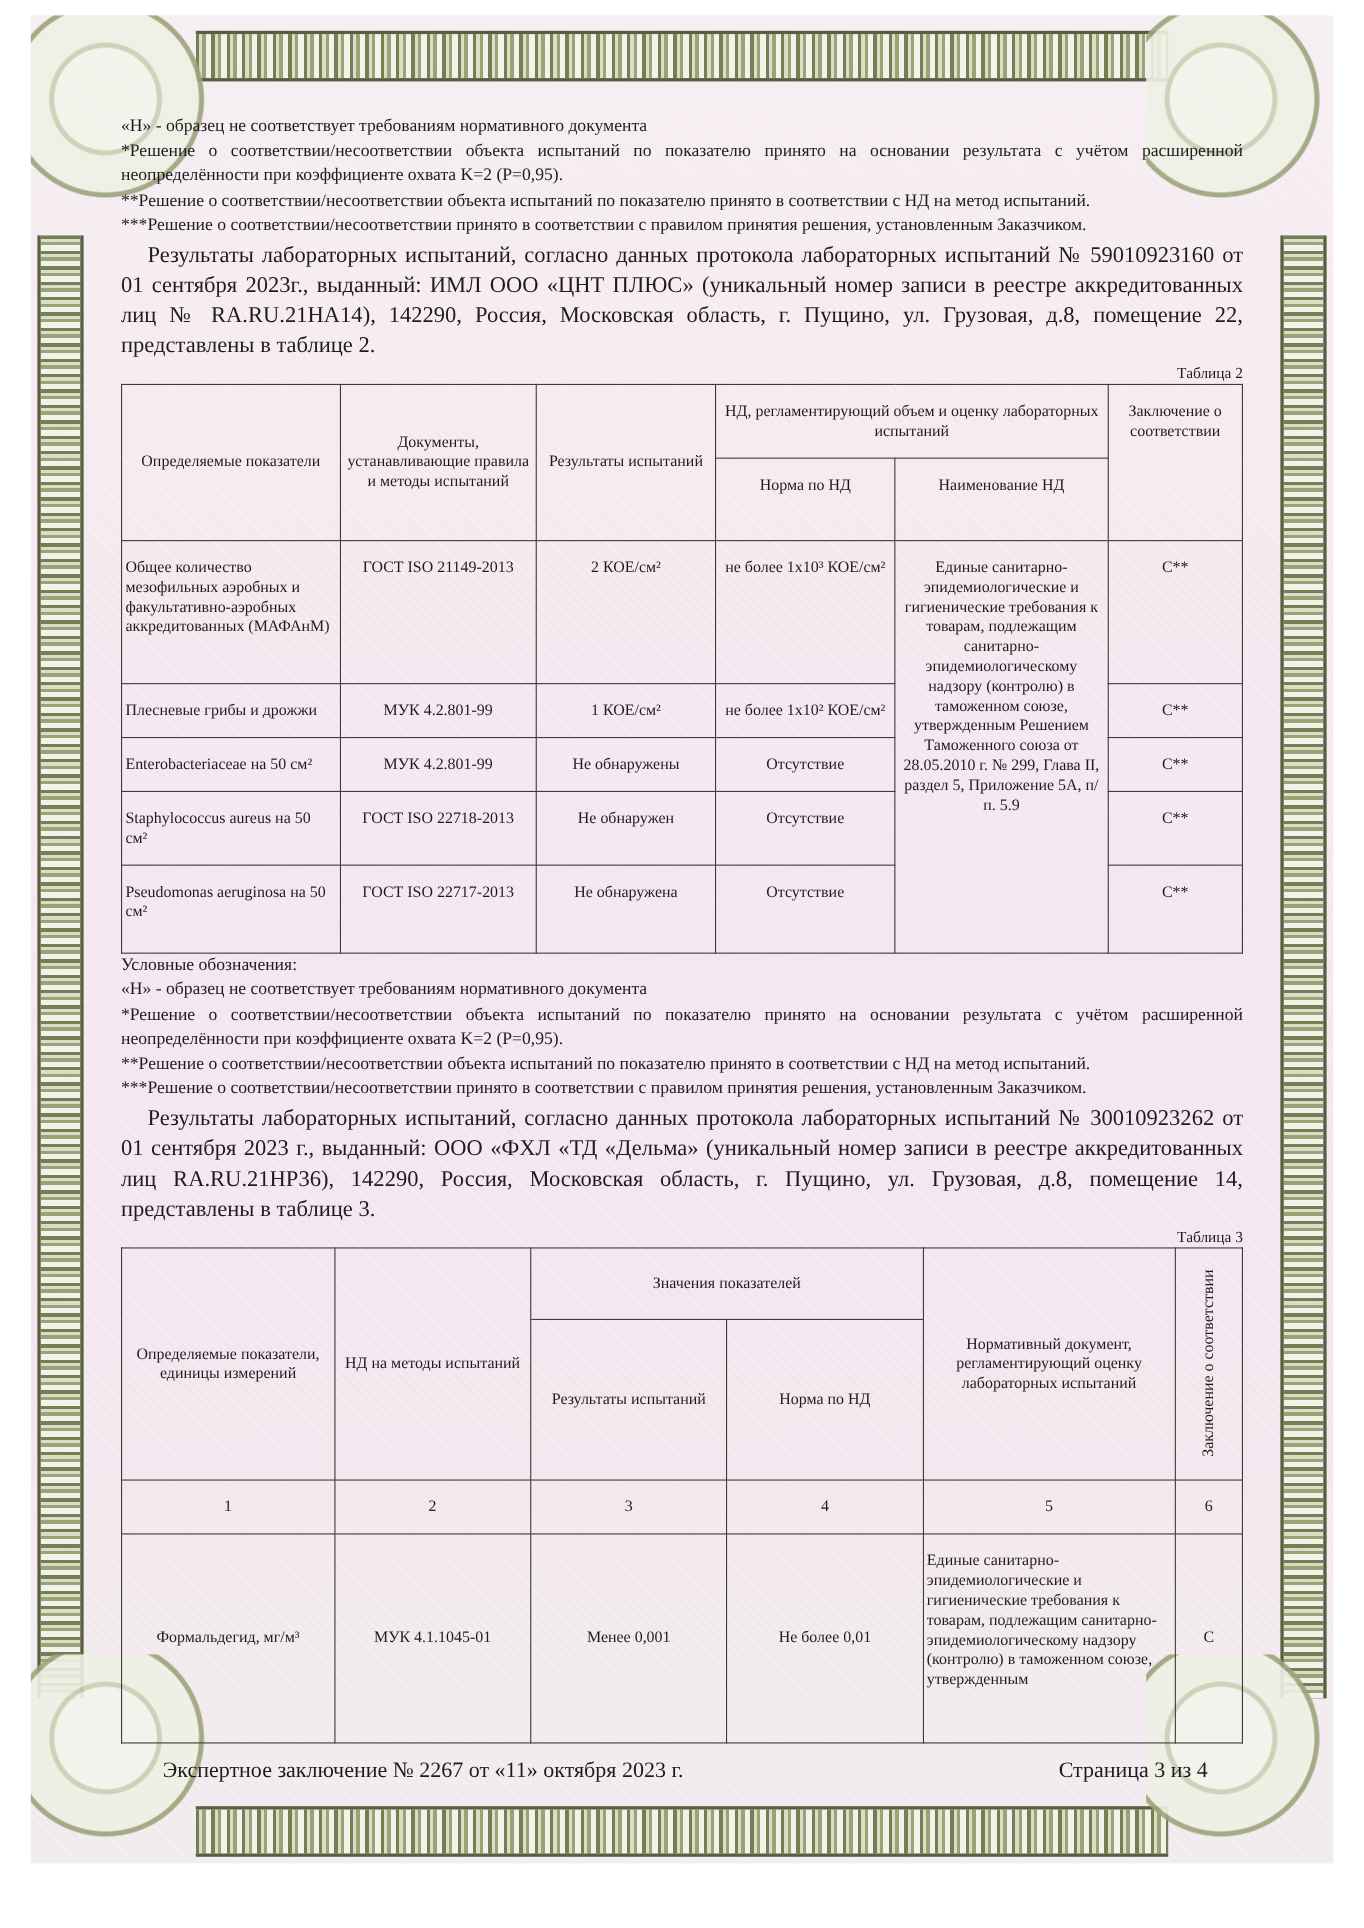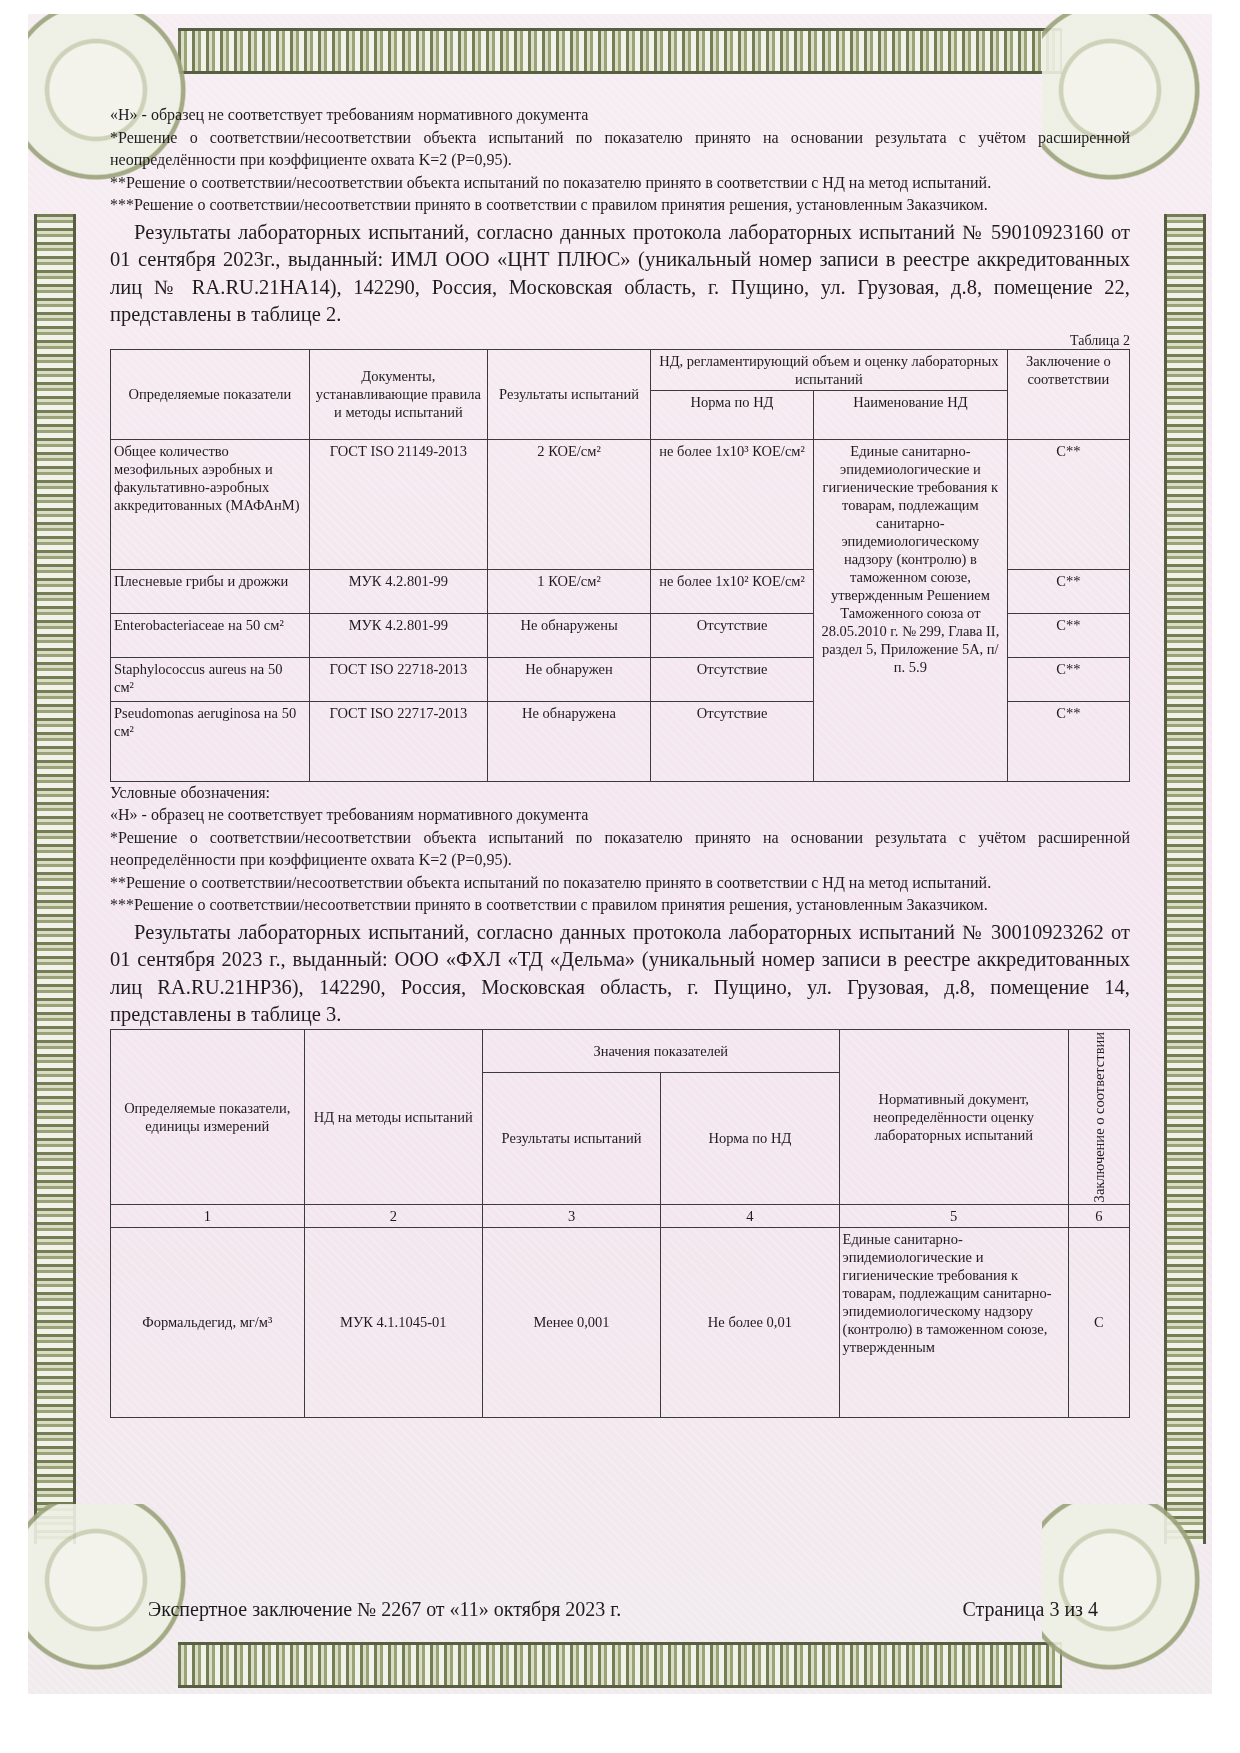--- a/index.html
+++ b/index.html
@@ -42,21 +42,21 @@
   .corner.bl { left:0; bottom:0; }
   .corner.br { right:0; bottom:0; }
 
   .content { position:absolute; left:110px; top:104px; width:1020px; }
   .note { font-size:16px; line-height:22.5px; text-align:justify; }
   .para { font-size:20.5px; line-height:27.5px; text-align:justify; text-indent:24px; margin-top:2px; }
   .legend-title { font-size:16px; line-height:22.5px; }
   .tcap { text-align:right; font-size:14px; margin-top:4px; }
 
   table { border-collapse:collapse; width:100%; font-size:14.5px; line-height:18px; }
-  td, th { border:1.5px solid #3b3b3b; padding:2px 3px; vertical-align:top; font-weight:normal;margin-left:19px; }
+  td, th { border:1.5px solid #3b3b3b; padding:15px 3px; vertical-align:top; font-weight:normal;margin-left:19px; }
   th { text-align:center; vertical-align:middle; }
   .c { text-align:center; }
   .vmid { vertical-align:middle; }
   .vert { writing-mode:vertical-rl; transform:rotate(180deg); white-space:nowrap; margin:auto; }
 
   .footer { position:absolute; left:148px; top:1598px; width:950px; font-size:20px; display:flex; justify-content:space-between; }
 </style>
 </head>
 <body>
 
@@ -141,35 +141,36 @@
     </table>
 
   <div class="legend-title">Условные обозначения:</div>
   <div class="note">«Н» - образец не соответствует требованиям нормативного документа</div>
   <div class="note">*Решение о соответствии/несоответствии объекта испытаний по показателю принято на основании результата с учётом расширенной неопределённости при коэффициенте охвата K=2 (P=0,95).</div>
   <div class="note">**Решение о соответствии/несоответствии объекта испытаний по показателю принято в соответствии с НД на метод испытаний.</div>
   <div class="note">***Решение о соответствии/несоответствии принято в соответствии с правилом принятия решения, установленным Заказчиком.</div>
 
   <div class="para">Результаты лабораторных испытаний, согласно данных протокола лабораторных испытаний № 30010923262 от 01 сентября 2023 г., выданный: ООО «ФХЛ «ТД «Дельма» (уникальный номер записи в реестре аккредитованных лиц RA.RU.21НР36), 142290, Россия, Московская область, г. Пущино, ул. Грузовая, д.8, помещение 14, представлены в таблице 3.</div>
 
+  <div class="tcap">Таблица 3</div>
   <table>
     <colgroup>
       <col style="width:19%">
         <col style="width:17.5%">
         <col style="width:17.5%">
       <col style="width:17.5%">
         <col style="width:22.5%">
         <col style="width:6%">
     </colgroup>
     <tbody>
         <tr>
       <th rowspan="2">Определяемые показатели, единицы измерений</th>
       <th rowspan="2">НД на методы испытаний</th>
       <th colspan="2" style="height:34px">Значения показателей</th>
-      <th rowspan="2">Нормативный документ, неопределённости оценку лабораторных испытаний</th>
+      <th rowspan="2">Нормативный документ, регламентирующий оценку лабораторных испытаний</th>
       <th rowspan="2">
             <div class="vert">Заключение о соответствии</div>
           </th>
     </tr>
     <tr>
       <th style="height:115px">Результаты испытаний</th>
       <th>Норма по НД</th>
     </tr>
     <tr>
       <td class="c">1</td>

